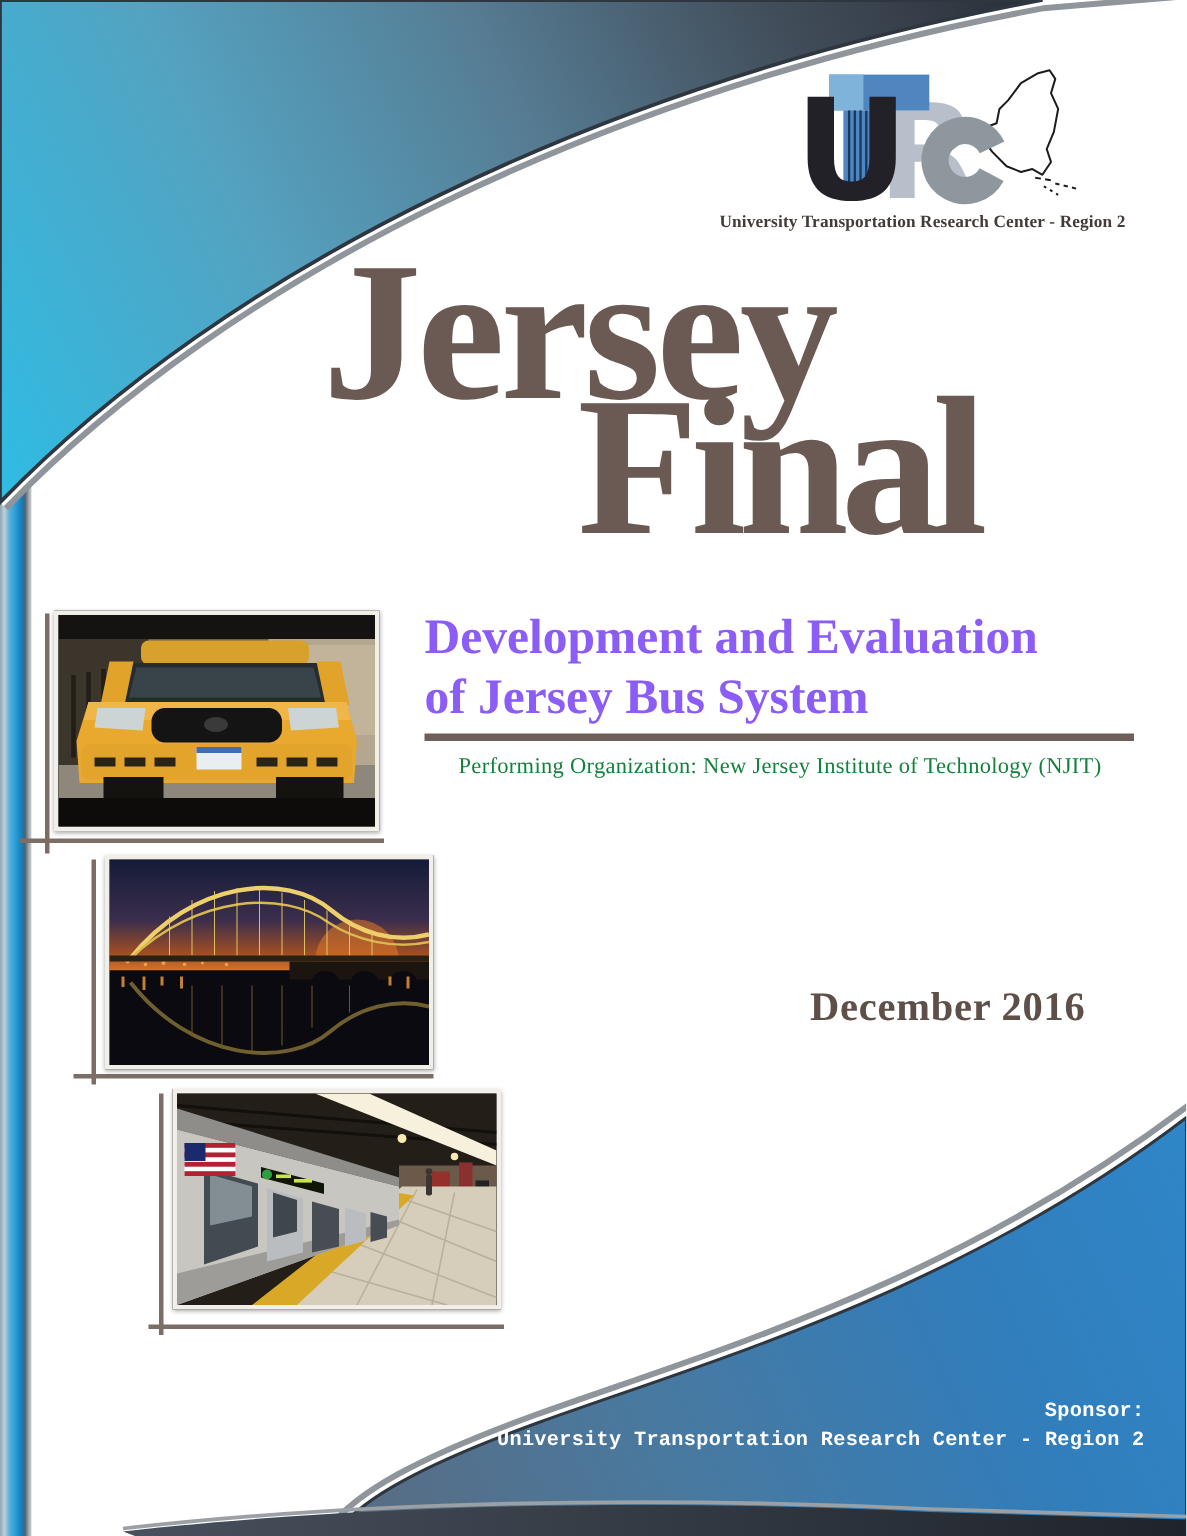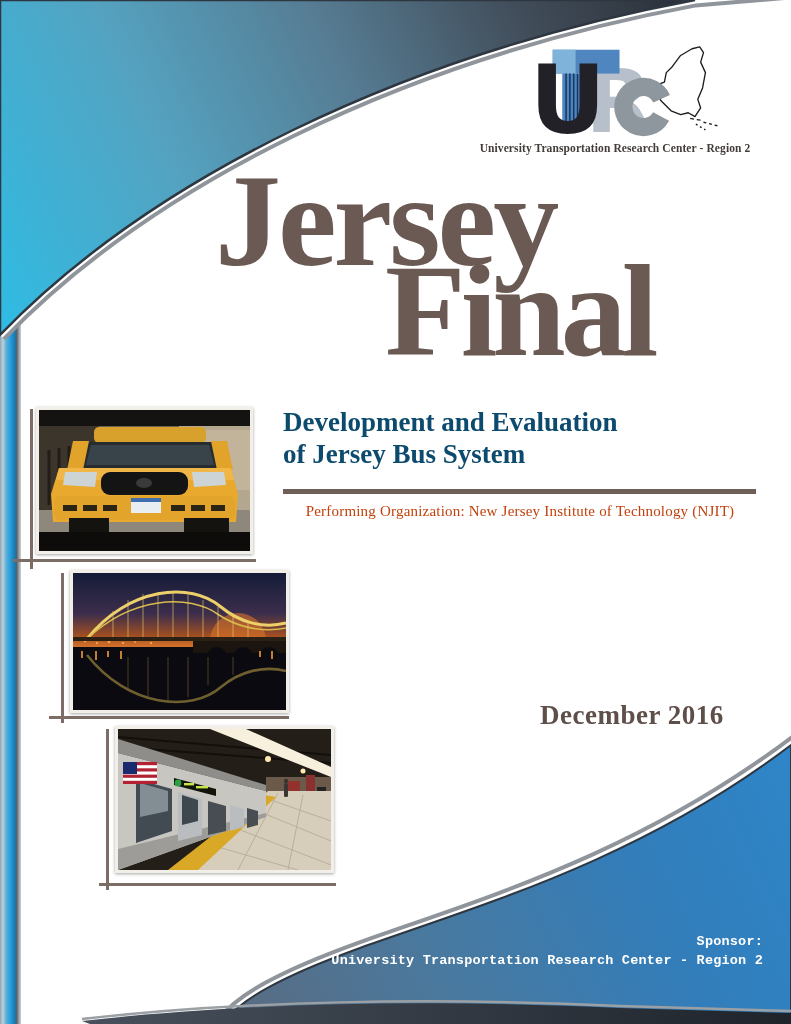--- a/index.html
+++ b/index.html
@@ -30,30 +30,30 @@
   
   .final,.report{
     position:absolute;margin:0;font-weight:bold;color:#6b5a54;
     font-family:"Liberation Serif",serif;line-height:1;white-space:nowrap;
   }
   .final{left:215px;top:155px;font-size:132px;letter-spacing:-3px;}
   .report{left:385px;top:245px;font-size:132px;letter-spacing:-5px;}
 
   .subtitle{
     position:absolute;left:283px;top:406px;width:480px;margin:0;
-    font-size:27px;font-weight:bold;line-height:1.2;color:#0c4a6e;
+    font-size:33px;font-weight:bold;line-height:1.2;color:#8b5cf6;
   }
   .subtitle-rule{position:absolute;left:283px;top:489px;width:473px;height:5px;background:#6e6058;}
   .performing{
     position:absolute;left:270px;top:503px;width:500px;text-align:center;
-    font-size:15px;color:#c2410c;letter-spacing:.2px;white-space:nowrap;
+    font-size:15px;color:#15803d;letter-spacing:.2px;white-space:nowrap;
   }
   .date{
     position:absolute;left:540px;top:656px;font-size:27px;font-weight:bold;
-    color:#5f4f49;letter-spacing:.5px;white-space:nowrap;margin-top:44px;
+    color:#5f4f49;letter-spacing:.5px;white-space:nowrap;
   }
   .sponsor{
     position:absolute;right:28px;top:933px;text-align:right;color:#ffffff;
     font-size:13.5px;font-weight:bold;line-height:1.4;letter-spacing:.2px;font-family:Liberation Mono, monospace;
   }
 
   
   .photo{
     position:absolute;border:3px solid #f2efe8;background:#111;
     box-shadow:0 1px 3px rgba(0,0,0,.35);

